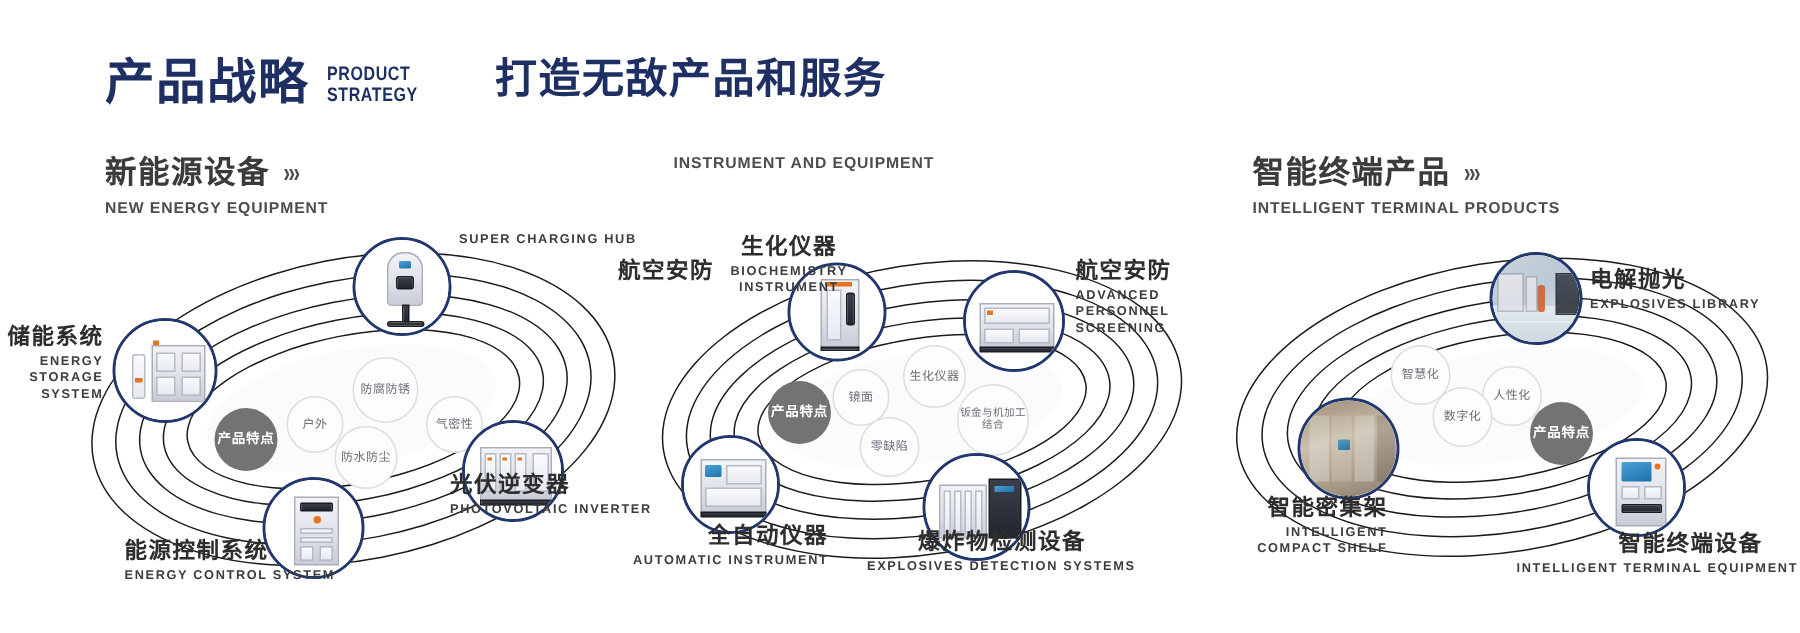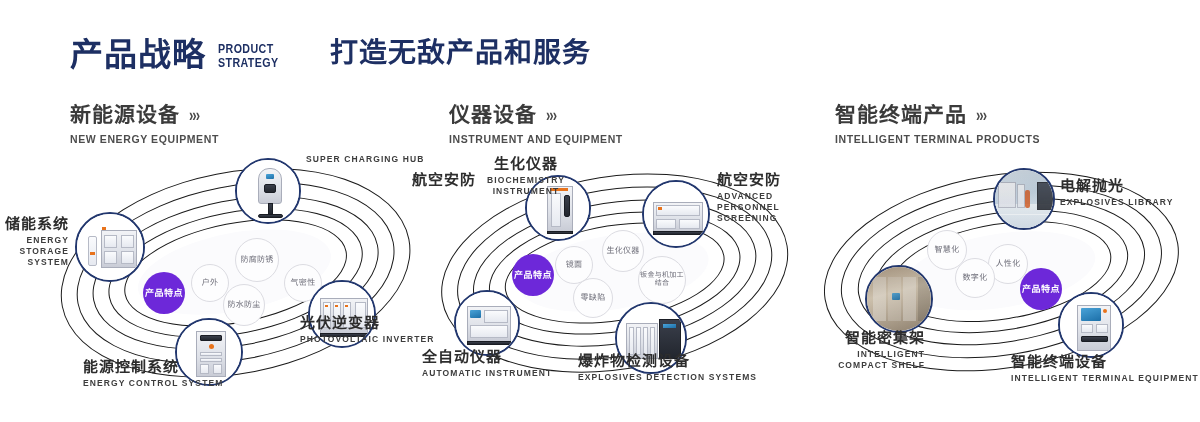--- a/index.html
+++ b/index.html
@@ -74,42 +74,42 @@
     position:absolute;border-radius:50%;
     border:1px solid #dcdce2;background:#fdfdfe;
     display:flex;align-items:center;justify-content:center;
     text-align:center;color:#6d6d78;
     font-size:8px;line-height:1.12;letter-spacing:.3px;
     font-family:"DejaVu Sans","Liberation Sans",sans-serif;
     box-sizing:border-box;
   }
   .badge{
     position:absolute;border-radius:50%;
-    background:#6d28d9;color:#ffffff;
+    background:#737373;color:#ffffff;
     display:flex;align-items:center;justify-content:center;
     text-align:right;font-size:9px;font-weight:bold;line-height:1.12;
     letter-spacing:.5px;
     font-family:"DejaVu Sans","Liberation Sans",sans-serif;
     box-sizing:border-box;
   }
 
   
   .cap{position:absolute;}
   .cap .cn{
     font-size:15px;font-weight:bold;color:#2d2d2d;letter-spacing:1px;
     white-space:nowrap;line-height:1.15;
     font-family:"DejaVu Sans","Liberation Sans",sans-serif;
   }
   .cap .en{
     font-size:8.5px;color:#3d3d3d;letter-spacing:1.1px;white-space:nowrap;
     margin-top:2px;line-height:1.25;font-weight:600;
     font-family:"Liberation Sans",sans-serif;
   }
   .cap.r{text-align:right;}
-  .cap.c{text-align:left;}
+  .cap.c{text-align:right;}
 
   
   .dev{position:absolute;box-sizing:border-box;}
   .cab{background:linear-gradient(180deg,#f2f3f6 0%,#dfe2e9 55%,#c9ccd6 100%);border:1px solid #a9adba;}
   .pan{background:linear-gradient(180deg,#fafbfd,#e6e9f0);border:1px solid #b6bac6;}
   .dark{background:linear-gradient(180deg,#3a3f4b,#22262e);border:1px solid #1a1d24;}
   .scr{background:linear-gradient(160deg,#4aa3d8,#1c6fa8);}
   .led{background:#e8731c;}
   .shade{background:linear-gradient(180deg,rgba(0,0,0,.10),rgba(0,0,0,0));}
   .photo-room{background:linear-gradient(160deg,#dfe9f2 0%,#c8d8e6 45%,#eef3f7 100%);}
@@ -131,23 +131,20 @@
   <div class="hdr-slogan">打造无敌产品和服务</div>
 
   <div class="sec-title" style="left:70px;top:98px;">
     <div>
       <span class="cn">新能源设备</span><span class="chev">›››</span>
     </div>
     <div class="en">NEW ENERGY EQUIPMENT</div>
   </div>
 
   <div class="sec-title" style="left:449px;top:98px;">
-    <div>
-      <span class="cn">仪器设备</span><span class="chev">›››</span>
-    </div>
     <div class="en">INSTRUMENT AND EQUIPMENT</div>
   </div>
 
   <div class="sec-title" style="left:835px;top:98px;">
     <div>
       <span class="cn">智能终端产品</span><span class="chev">›››</span>
     </div>
     <div class="en">INTELLIGENT TERMINAL PRODUCTS</div>
   </div>
 

